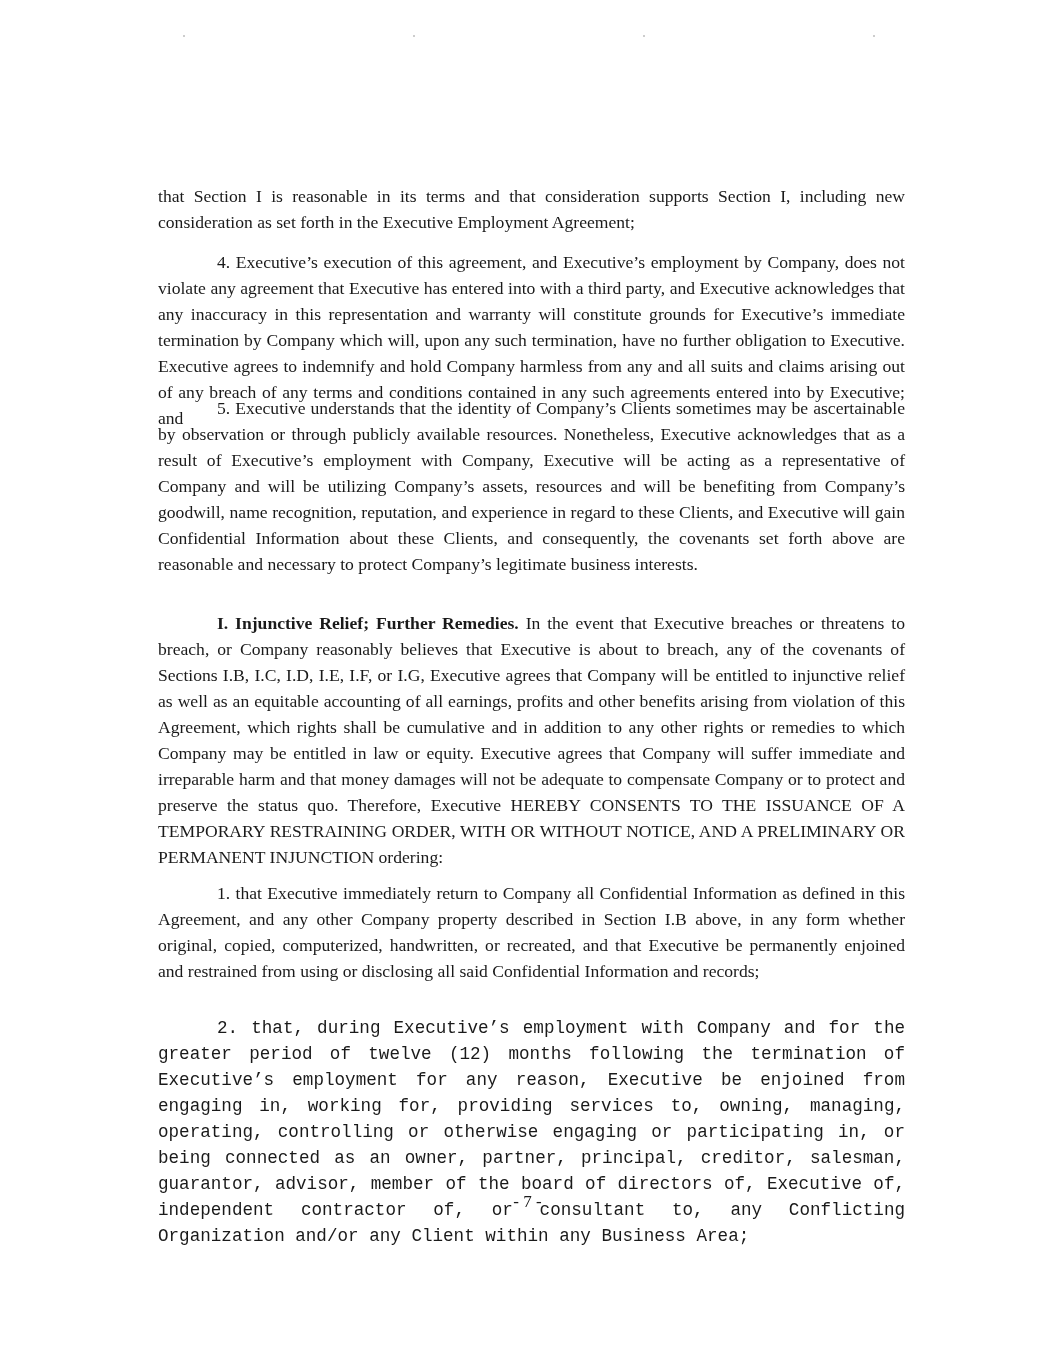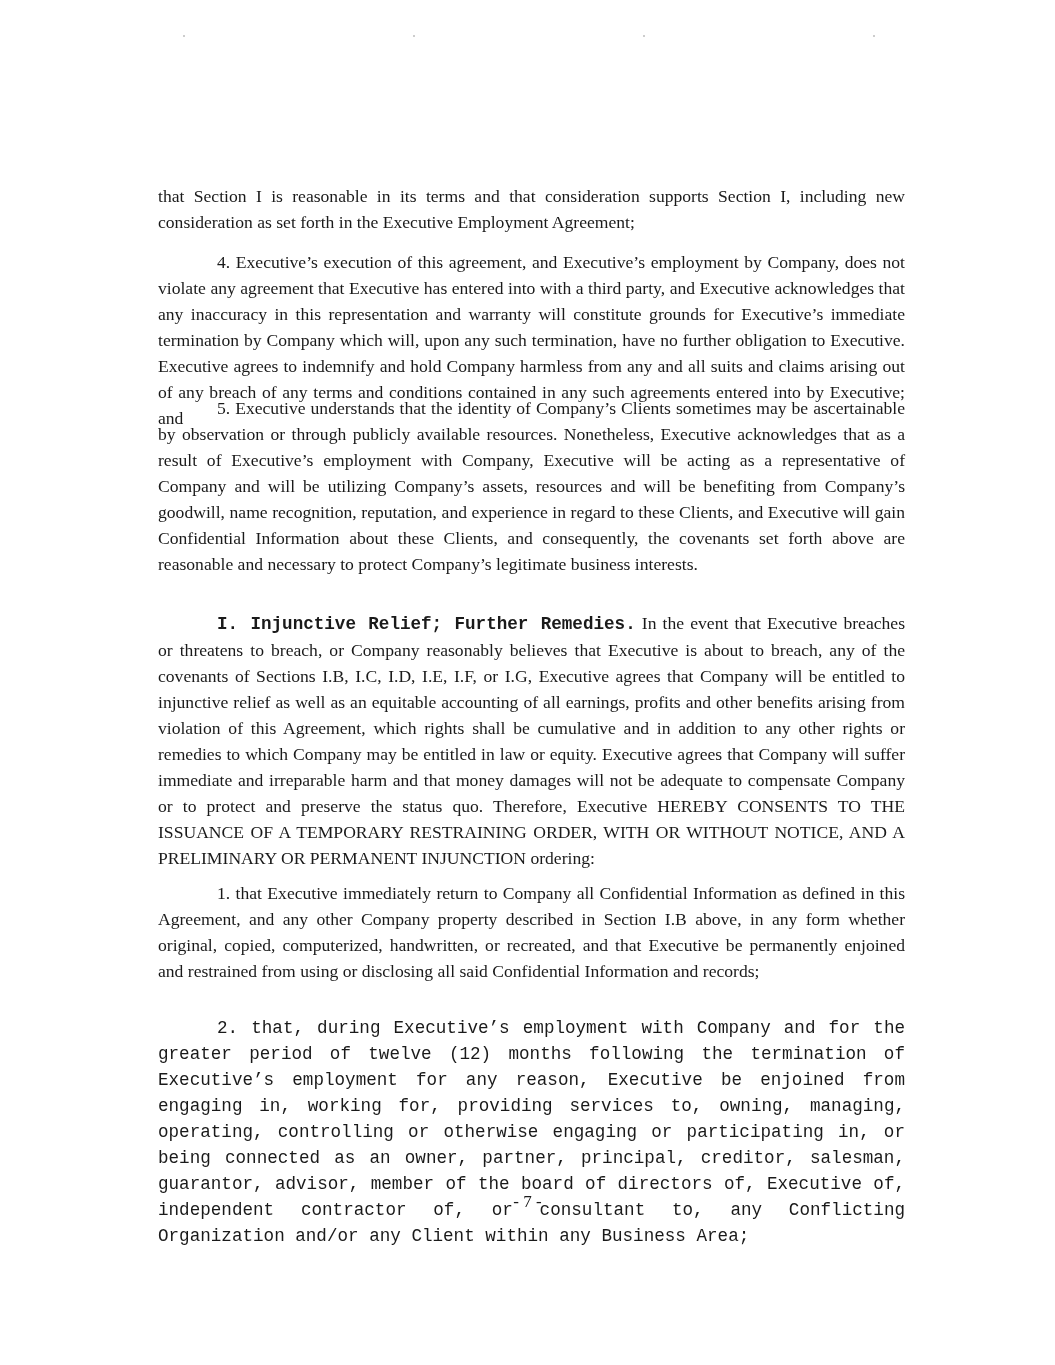--- a/index.html
+++ b/index.html
@@ -6,21 +6,21 @@
   body { width: 1055px; height: 1365px; position: relative; overflow: hidden; }
   .page { position: absolute; left: 0; top: 0; width: 1055px; height: 1365px; background: #fff; }
   .speck { position: absolute; width: 2px; height: 2px; background: #bdbdbd; border-radius: 1px; }
   .text-block {
     position: absolute; left: 158px; width: 747px;
     font-family: "Liberation Serif", serif; font-size: 17.6px; line-height: 26px;
     color: #1a1a1a; text-align: justify;
   }
   .para { margin: 0; }
   .indent { text-indent: 59px; }
-  .bold { font-weight: bold; font-family: Liberation Mono, monospace; }
+  .bold { font-weight: bold; }
   .footer {
     position: absolute; left: 0; width: 1055px; top: 1192px; text-align: center;
     font-family: "Liberation Serif", serif; font-size: 17px; color: #1a1a1a;
   }
 </style>
 </head>
 <body>
 
 <div class="page">
   <div class="speck" style="left:183px;top:35px"></div>

